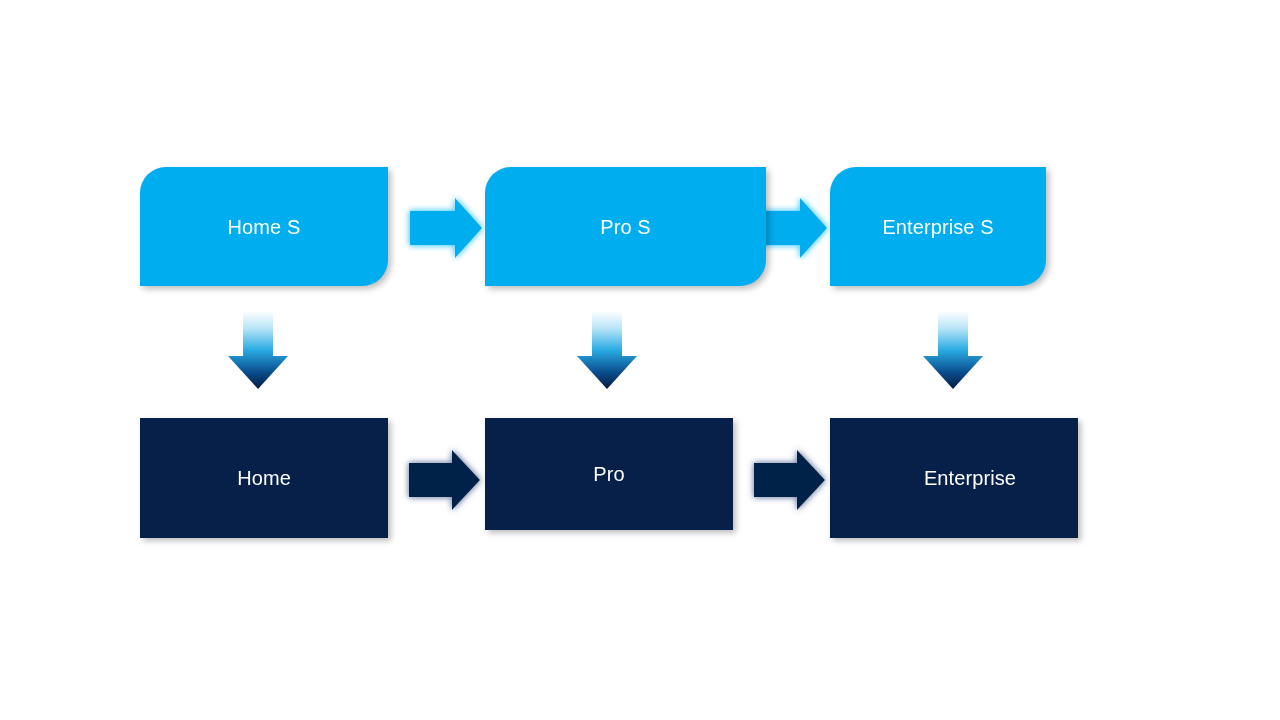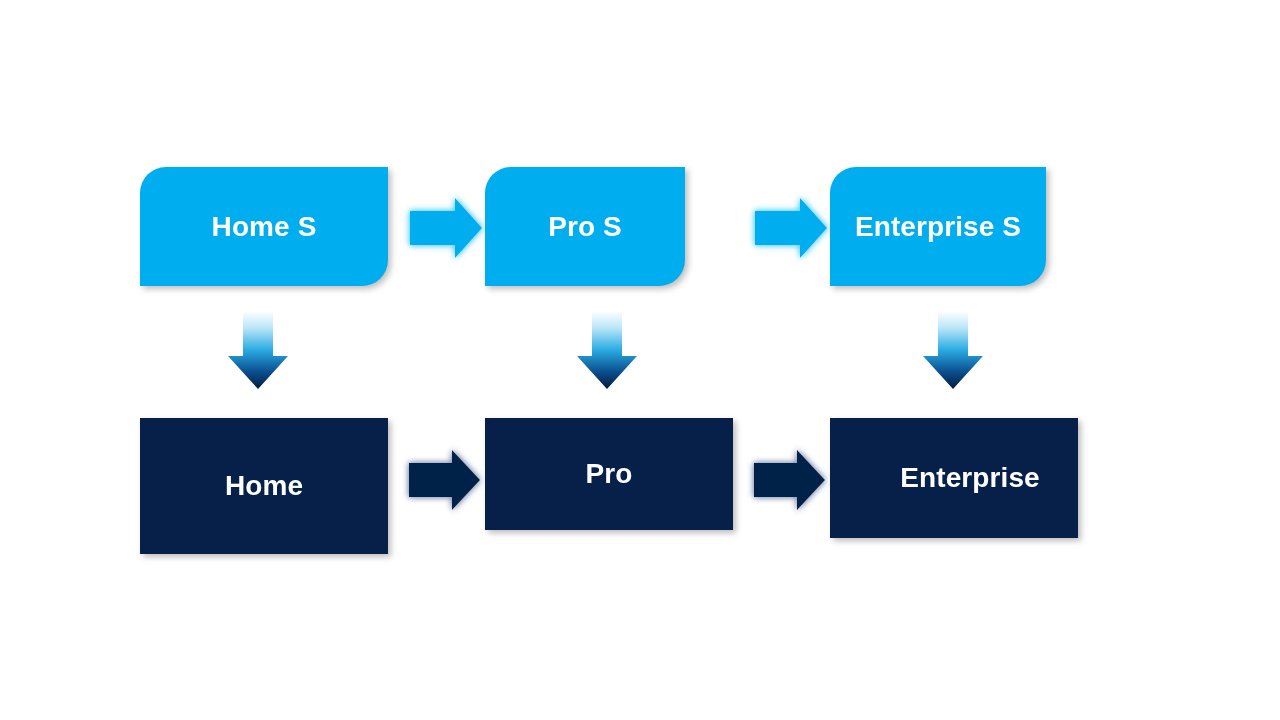--- a/index.html
+++ b/index.html
@@ -23,22 +23,22 @@
   }
 
   
   .node {
     position: absolute;
     display: flex;
     align-items: center;
     justify-content: center;
     box-sizing: border-box;
     color: #ffffff;
-    font-size: 28px;
-    font-weight: 700;
+    font-size: 20px;
+    font-weight: 400;
     letter-spacing: .1px;
     line-height: 1.2;
     text-align: center;
     white-space: nowrap;
     user-select: none;
   }
 
   
   .node.cyan {
     background: #00ADEE;
@@ -124,29 +124,29 @@
     </g>
     <g data-interactable="true">
       <path d="M 938 311 L 968 311 L 968 356 L 983 356 L 953 389 L 923 356 L 938 356 Z" fill="url(#downGrad)"></path>
     </g>
   </svg>
 
   <div class="node cyan" style="left:140px; top:167px; width:248px; height:119px;" data-interactable="true">
     <span class="node-label" data-interactable="false">Home S</span>
   </div>
 
-  <div class="node cyan" style="left:485px; top:167px; width:200px; height:119px;" data-interactable="true">
+  <div class="node cyan" style="left:485px; top:167px; width:281px; height:119px;" data-interactable="true">
     <span class="node-label" data-interactable="false">Pro S</span>
   </div>
 
   <div class="node cyan" style="left:830px; top:167px; width:216px; height:119px;" data-interactable="true">
     <span class="node-label" data-interactable="false">Enterprise S</span>
   </div>
 
-  <div class="node navy" style="left:140px; top:418px; width:248px; height:136px;" data-interactable="true">
+  <div class="node navy" style="left:140px; top:418px; width:248px; height:120px;" data-interactable="true">
     <span class="node-label" data-interactable="false">Home</span>
   </div>
 
   <div class="node navy" style="left:485px; top:418px; width:248px; height:112px;" data-interactable="true">
     <span class="node-label" data-interactable="false">Pro</span>
   </div>
 
   <div class="node navy" style="left:830px; top:418px; width:248px; height:120px;padding-left:32px;" data-interactable="true">
     <span class="node-label" data-interactable="false">Enterprise</span>
   </div>

